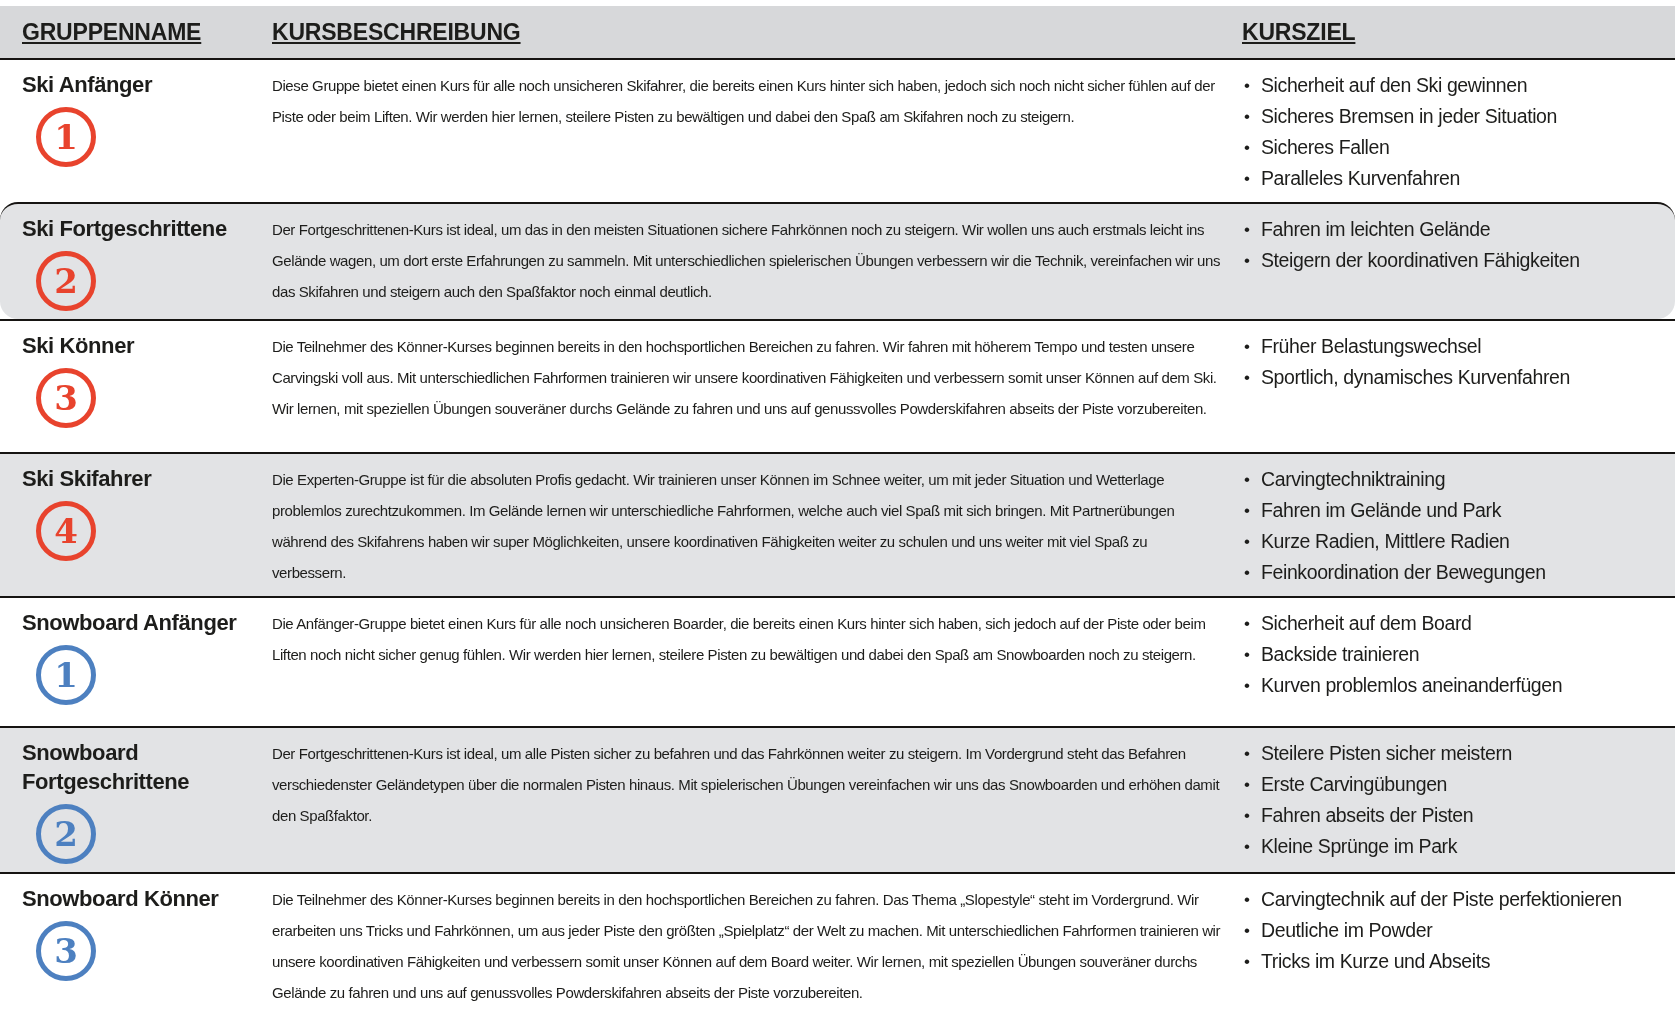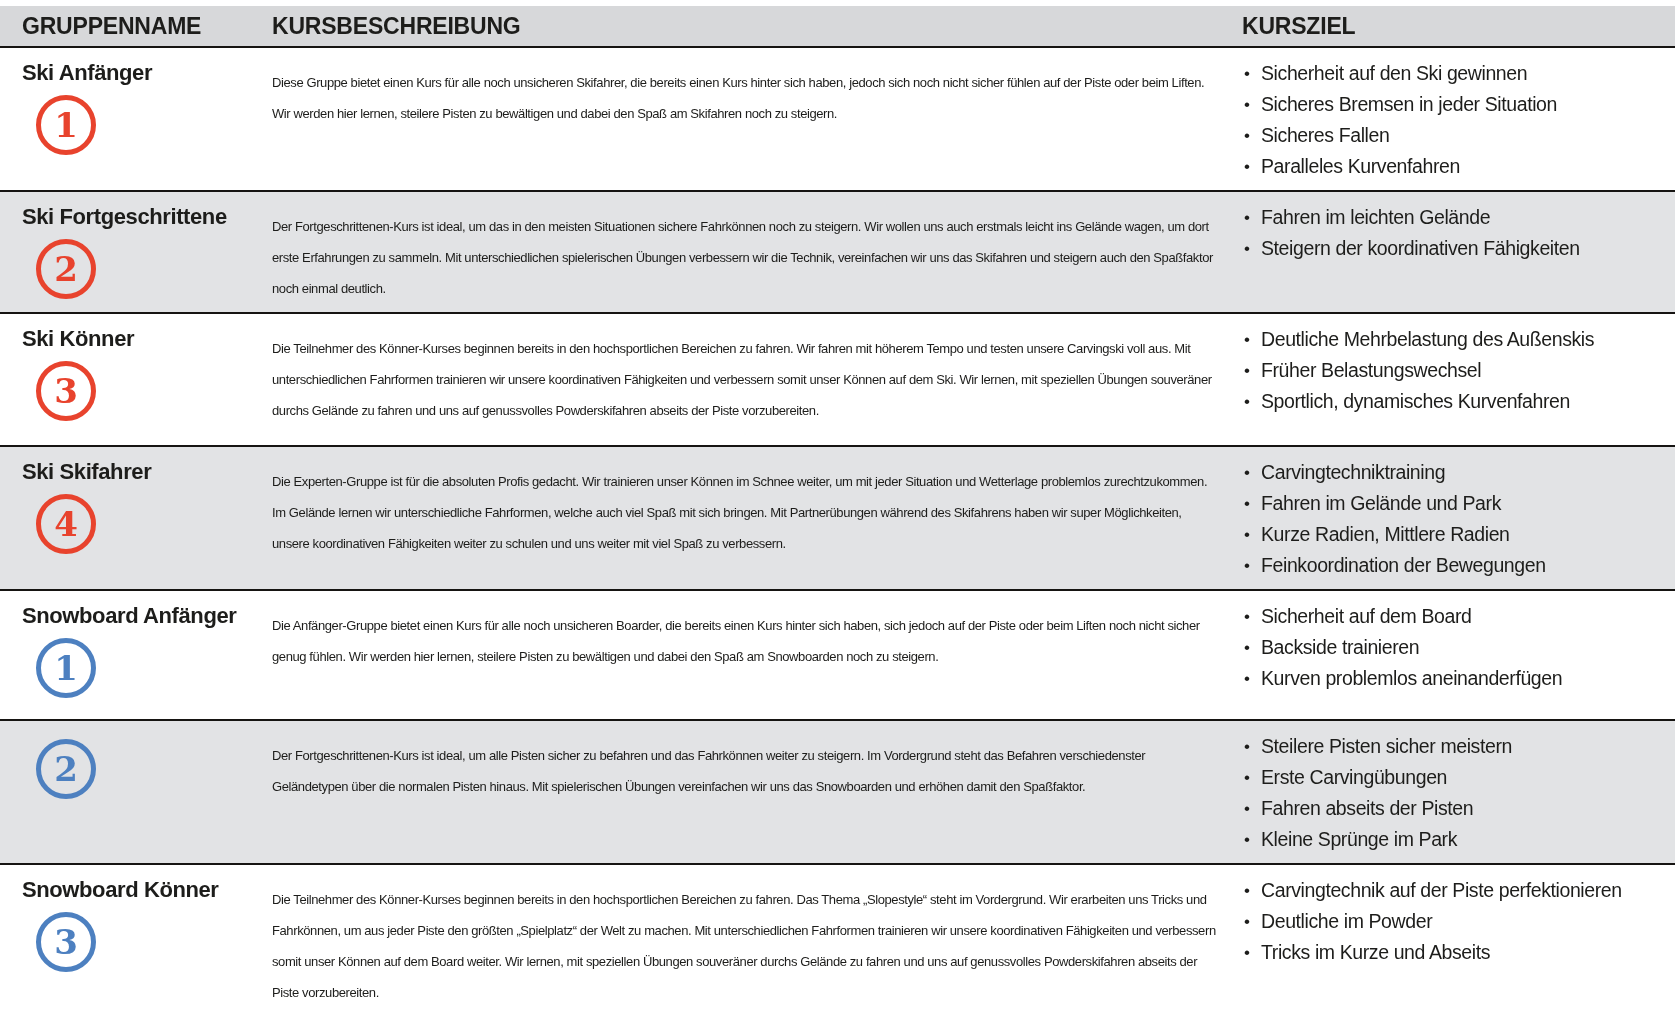--- a/index.html
+++ b/index.html
@@ -15,23 +15,24 @@
   .grid {
     display: grid;
     grid-template-columns: 230px 950px 1fr;
     column-gap: 20px;
     padding-left: 22px;
     padding-right: 14px;
   }
 
   .header {
     background: #d7d8da;
-    height: 40px;
+    height: 52px;
     margin-top: 6px;
     align-items: center;
+    text-decoration: underline;
   }
   .header .hcell {
     font-weight: bold;
     font-size: 23px;
     letter-spacing: -0.2px;
   }
 
   .row {
     padding-top: 10px;
     padding-bottom: 8px;
@@ -57,23 +58,22 @@
     justify-content: center;
     font-family: "DejaVu Serif", serif;
     font-weight: bold;
     font-size: 34px;
     line-height: 1;
   }
   .circle.red  { color: #e8432d; }
   .circle.blue { color: #4d80c0; }
 
   .desc {
-    font-size: 13px;
+    font-size: 15px;
     line-height: 31px;
-    margin-top: 9px;
   }
 
   ul.goals { list-style: none; }
   ul.goals li {
     position: relative;
     padding-left: 19px;
     font-size: 19.5px;
     line-height: 31px;
   }
   ul.goals li::before {
@@ -103,21 +103,21 @@
     </div>
     <div class="desc">Diese Gruppe bietet einen Kurs für alle noch unsicheren Skifahrer, die bereits einen Kurs hinter sich haben, jedoch sich noch nicht sicher fühlen auf der Piste oder beim Liften. Wir werden hier lernen, steilere Pisten zu bewältigen und dabei den Spaß am Skifahren noch zu steigern.</div>
     <ul class="goals">
       <li>Sicherheit auf den Ski gewinnen</li>
       <li>Sicheres Bremsen in jeder Situation</li>
       <li>Sicheres Fallen</li>
       <li>Paralleles Kurvenfahren</li>
     </ul>
   </div>
 
-  <div class="grid row alt" style="min-height:103px;">
+  <div class="grid row alt" style="min-height:103px;border-radius:18px;">
     <div>
       <div class="group-name">Ski Fortgeschrittene</div>
       <div class="circle red">
           <span>2</span>
         </div>
     </div>
     <div class="desc">Der Fortgeschrittenen-Kurs ist ideal, um das in den meisten Situationen sichere Fahrkönnen noch zu steigern. Wir wollen uns auch erstmals leicht ins Gelände wagen, um dort erste Erfahrungen zu sammeln. Mit unterschiedlichen spielerischen Übungen verbessern wir die Technik, vereinfachen wir uns das Skifahren und steigern auch den Spaßfaktor noch einmal deutlich.</div>
     <ul class="goals">
       <li>Fahren im leichten Gelände</li>
       <li>Steigern der koordinativen Fähigkeiten</li>
@@ -126,21 +126,20 @@
 
   <div class="grid row" style="min-height:133px;">
     <div>
       <div class="group-name">Ski Könner</div>
       <div class="circle red">
           <span>3</span>
         </div>
     </div>
     <div class="desc">Die Teilnehmer des Könner-Kurses beginnen bereits in den hochsportlichen Bereichen zu fahren. Wir fahren mit höherem Tempo und testen unsere Carvingski voll aus. Mit unterschiedlichen Fahrformen trainieren wir unsere koordinativen Fähigkeiten und verbessern somit unser Können auf dem Ski. Wir lernen, mit speziellen Übungen souveräner durchs Gelände zu fahren und uns auf genussvolles Powderskifahren abseits der Piste vorzubereiten.</div>
     <ul class="goals">
-      <li>Deutliche Mehrbelastung des Außenskis</li>
       <li>Früher Belastungswechsel</li>
       <li>Sportlich, dynamisches Kurvenfahren</li>
     </ul>
   </div>
 
   <div class="grid row alt" style="min-height:132px;">
     <div>
       <div class="group-name">Ski Skifahrer</div>
       <div class="circle red">
           <span>4</span>
@@ -165,20 +164,21 @@
     <div class="desc">Die Anfänger-Gruppe bietet einen Kurs für alle noch unsicheren Boarder, die bereits einen Kurs hinter sich haben, sich jedoch auf der Piste oder beim Liften noch nicht sicher genug fühlen. Wir werden hier lernen, steilere Pisten zu bewältigen und dabei den Spaß am Snowboarden noch zu steigern.</div>
     <ul class="goals">
       <li>Sicherheit auf dem Board</li>
       <li>Backside trainieren</li>
       <li>Kurven problemlos aneinanderfügen</li>
     </ul>
   </div>
 
   <div class="grid row alt" style="min-height:132px;">
     <div>
+      <div class="group-name">Snowboard Fortgeschrittene</div>
       <div class="circle blue">
           <span>2</span>
         </div>
     </div>
     <div class="desc">Der Fortgeschrittenen-Kurs ist ideal, um alle Pisten sicher zu befahren und das Fahrkönnen weiter zu steigern. Im Vordergrund steht das Befahren verschiedenster Geländetypen über die normalen Pisten hinaus. Mit spielerischen Übungen vereinfachen wir uns das Snowboarden und erhöhen damit den Spaßfaktor.</div>
     <ul class="goals">
       <li>Steilere Pisten sicher meistern</li>
       <li>Erste Carvingübungen</li>
       <li>Fahren abseits der Pisten</li>
       <li>Kleine Sprünge im Park</li>

